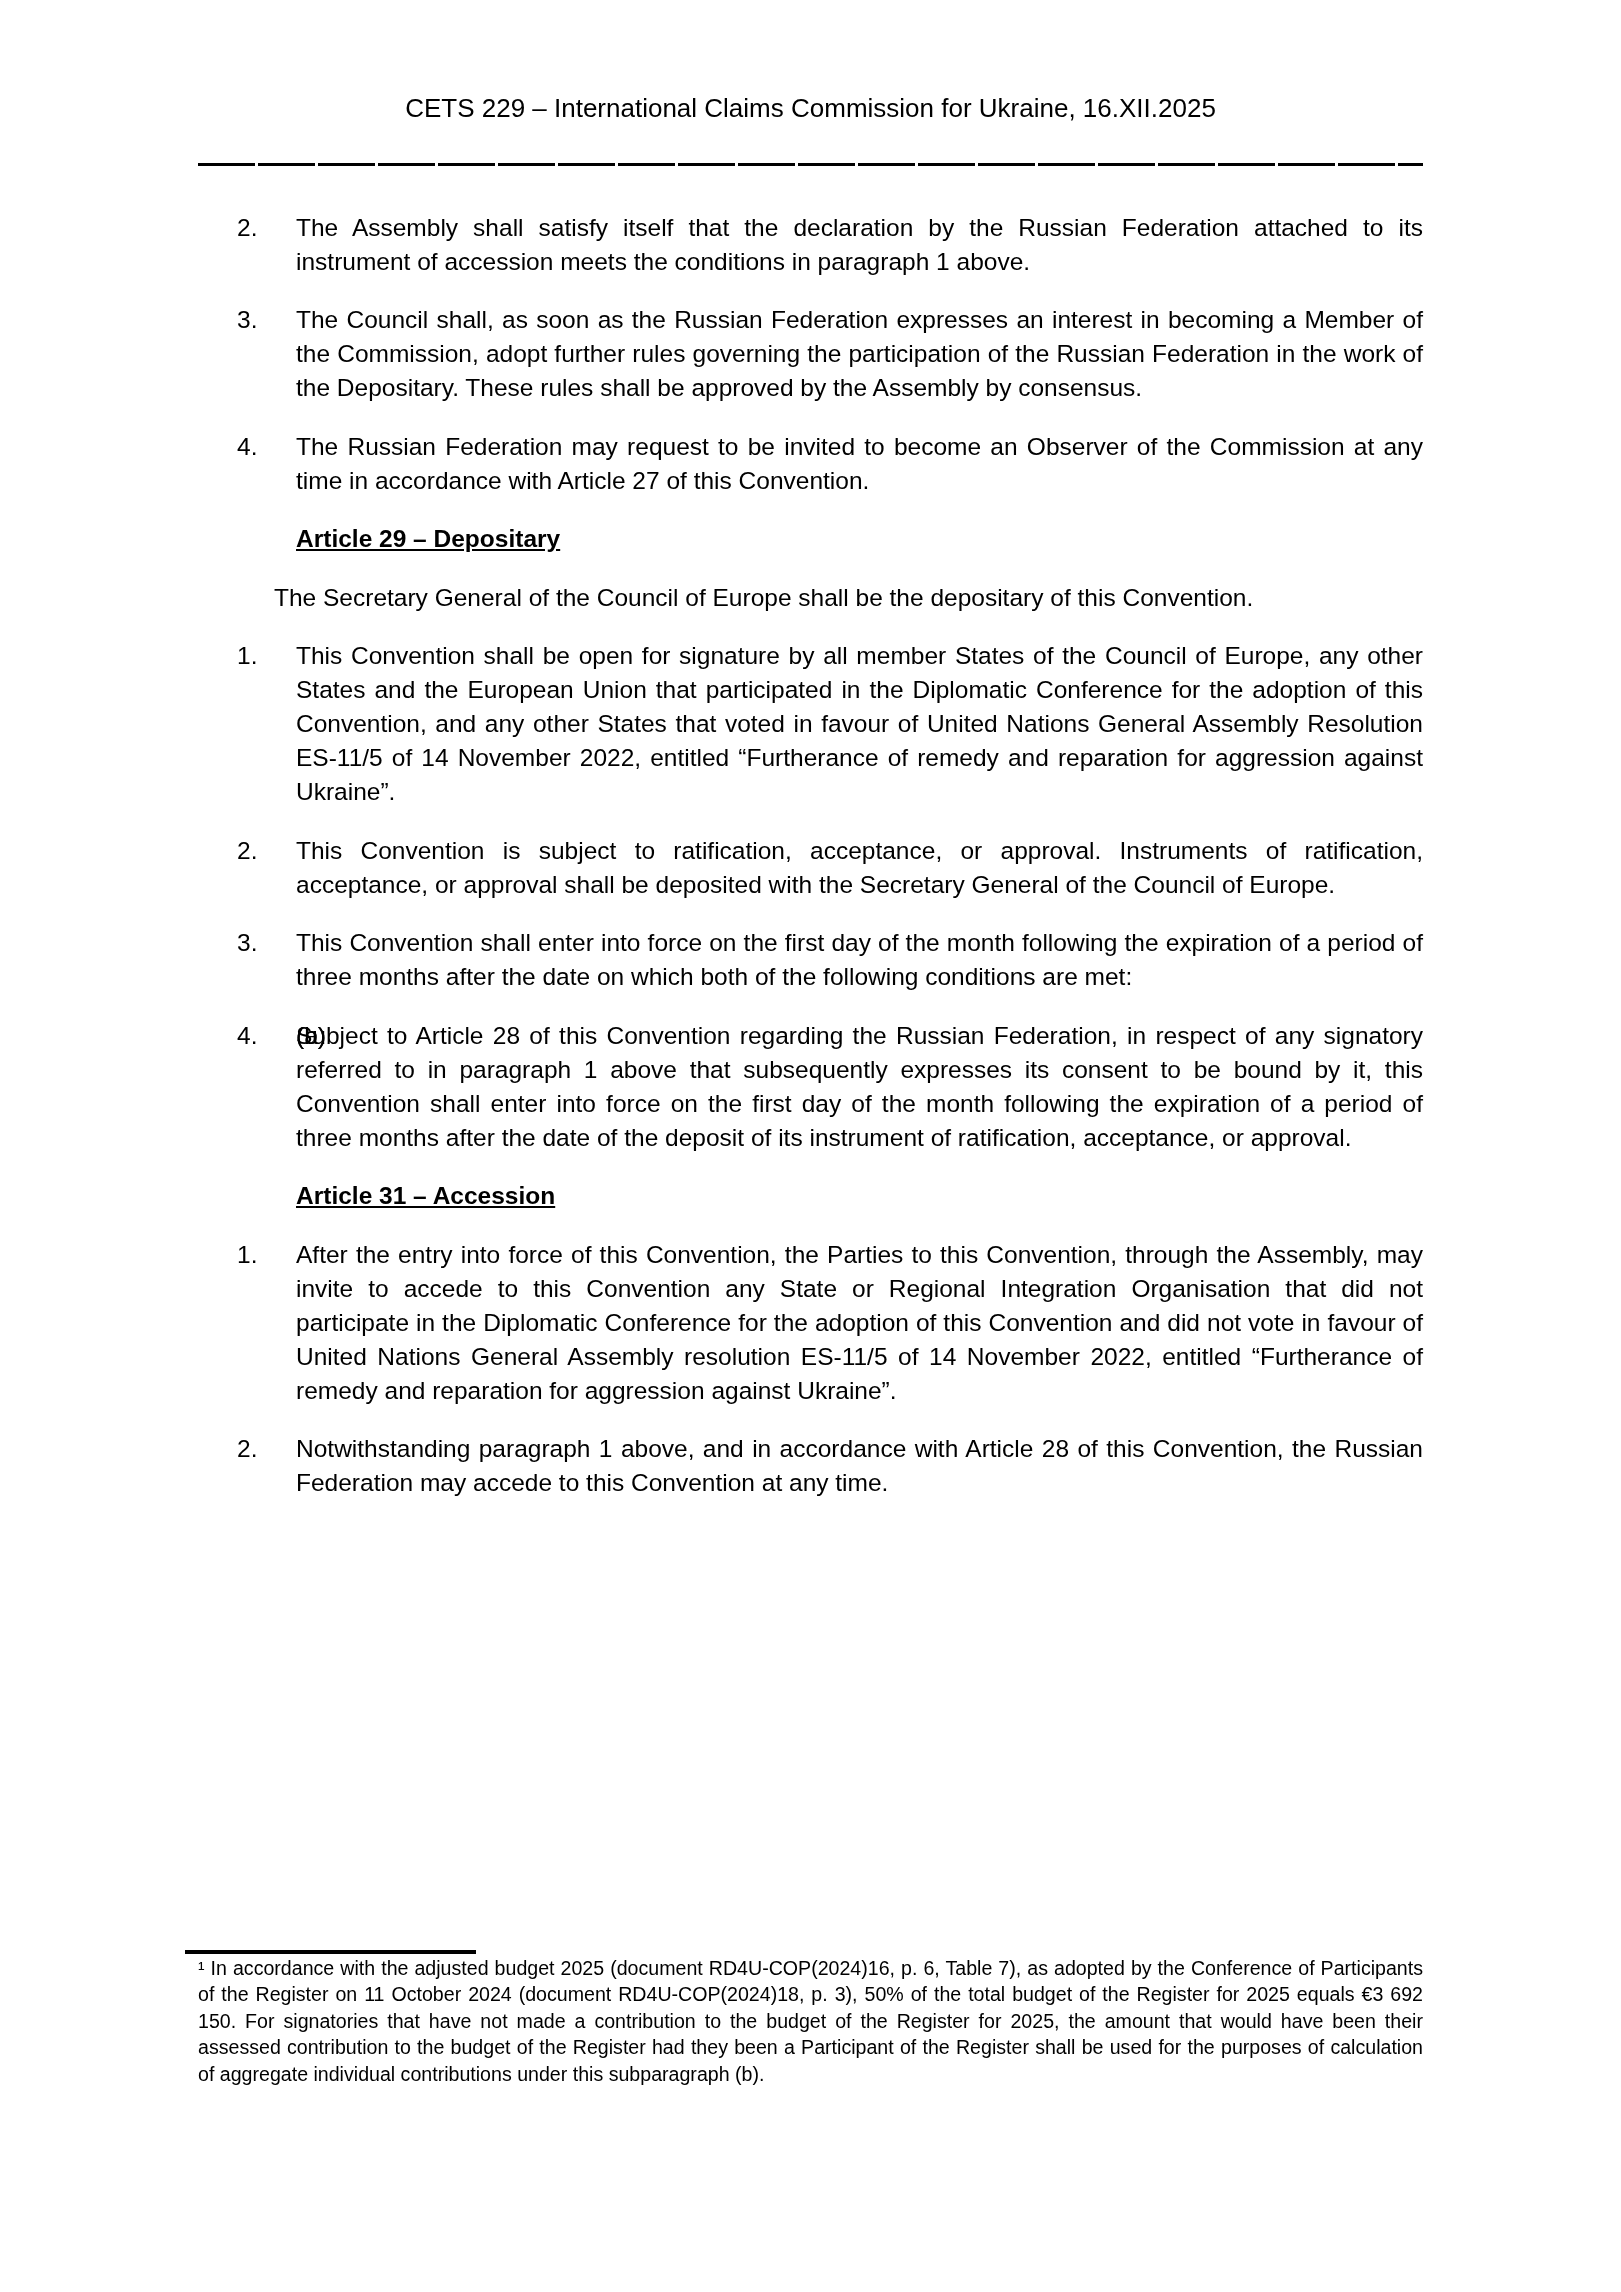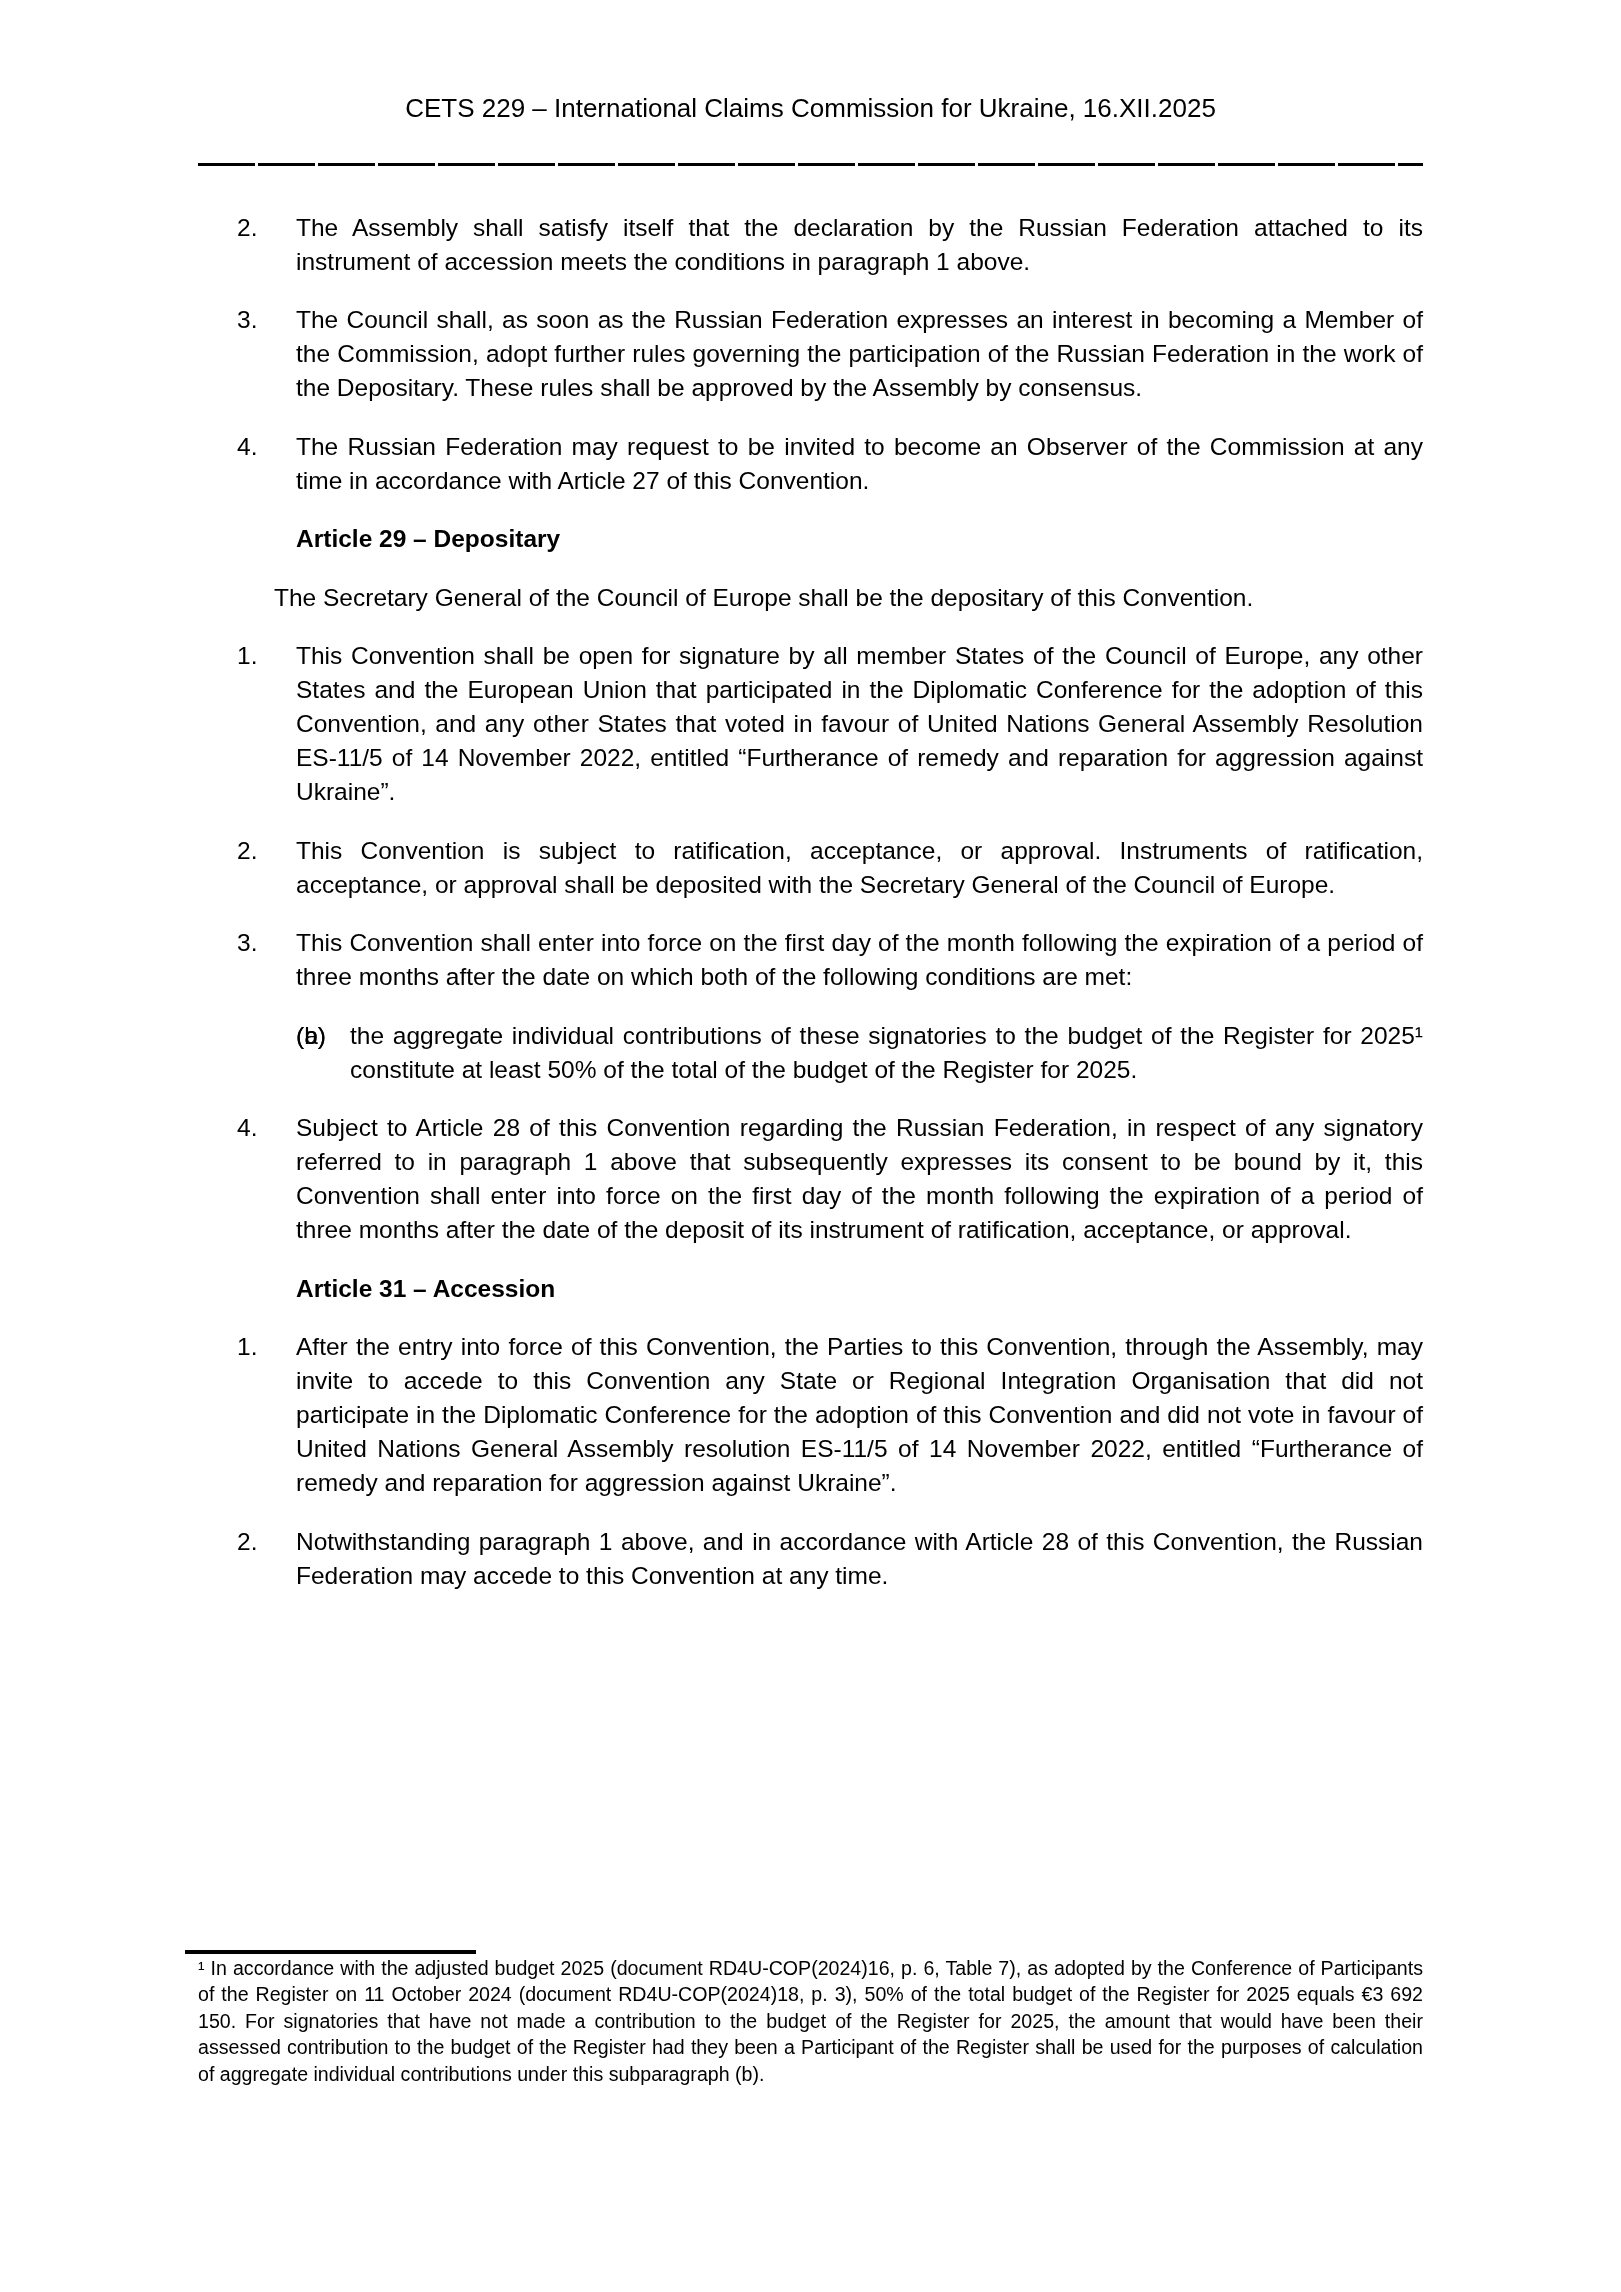--- a/index.html
+++ b/index.html
@@ -36,21 +36,21 @@
   .block {
     font-size: 24.5px;
     line-height: 34px;
     text-align: justify;
     margin: 0 0 24.5px 0;
   }
   .item { position: relative; padding-left: 98px; }
   .item > .num { position: absolute; left: 39px; top: 0; }
   .subitem { position: relative; padding-left: 152px; }
   .subitem > .label { position: absolute; left: 98px; top: 0; }
-  .heading { margin-left: 98px; font-weight: 700; text-align: left; }
+  .heading { margin-left: 98px; font-weight: 700; text-align: left; text-decoration: underline; }
   .plain { margin-left: 76px; }
   .footnote-area {
     position: absolute;
     top: 1950px;
     left: 0;
     width: 1225px;
   }
   .footnote-sep {
     width: 291px;
     height: 3.9px;
@@ -117,21 +117,20 @@
       <span class="num">3.</span>
       <div class="txt">This Convention shall enter into force on the first day of the month following the expiration of a period of three months after the date on which both of the following conditions are met:</div>
     </div>
 
     <div class="block subitem">
       <span class="label">(a)</span>
     </div>
 
     <div class="block subitem">
       <span class="label">(b)</span>
-      <div class="txt">the aggregate individual contributions of these signatories to the budget of the Register for 2025¹ constitute at least 50% of the total of the budget of the Register for 2025.</div>
     </div>
 
     <div class="block item">
       <span class="num">4.</span>
       <div class="txt">Subject to Article 28 of this Convention regarding the Russian Federation, in respect of any signatory referred to in paragraph 1 above that subsequently expresses its consent to be bound by it, this Convention shall enter into force on the first day of the month following the expiration of a period of three months after the date of the deposit of its instrument of ratification, acceptance, or approval.</div>
     </div>
 
     <div class="block heading">Article 31 – Accession</div>
 
     <div class="block item">

